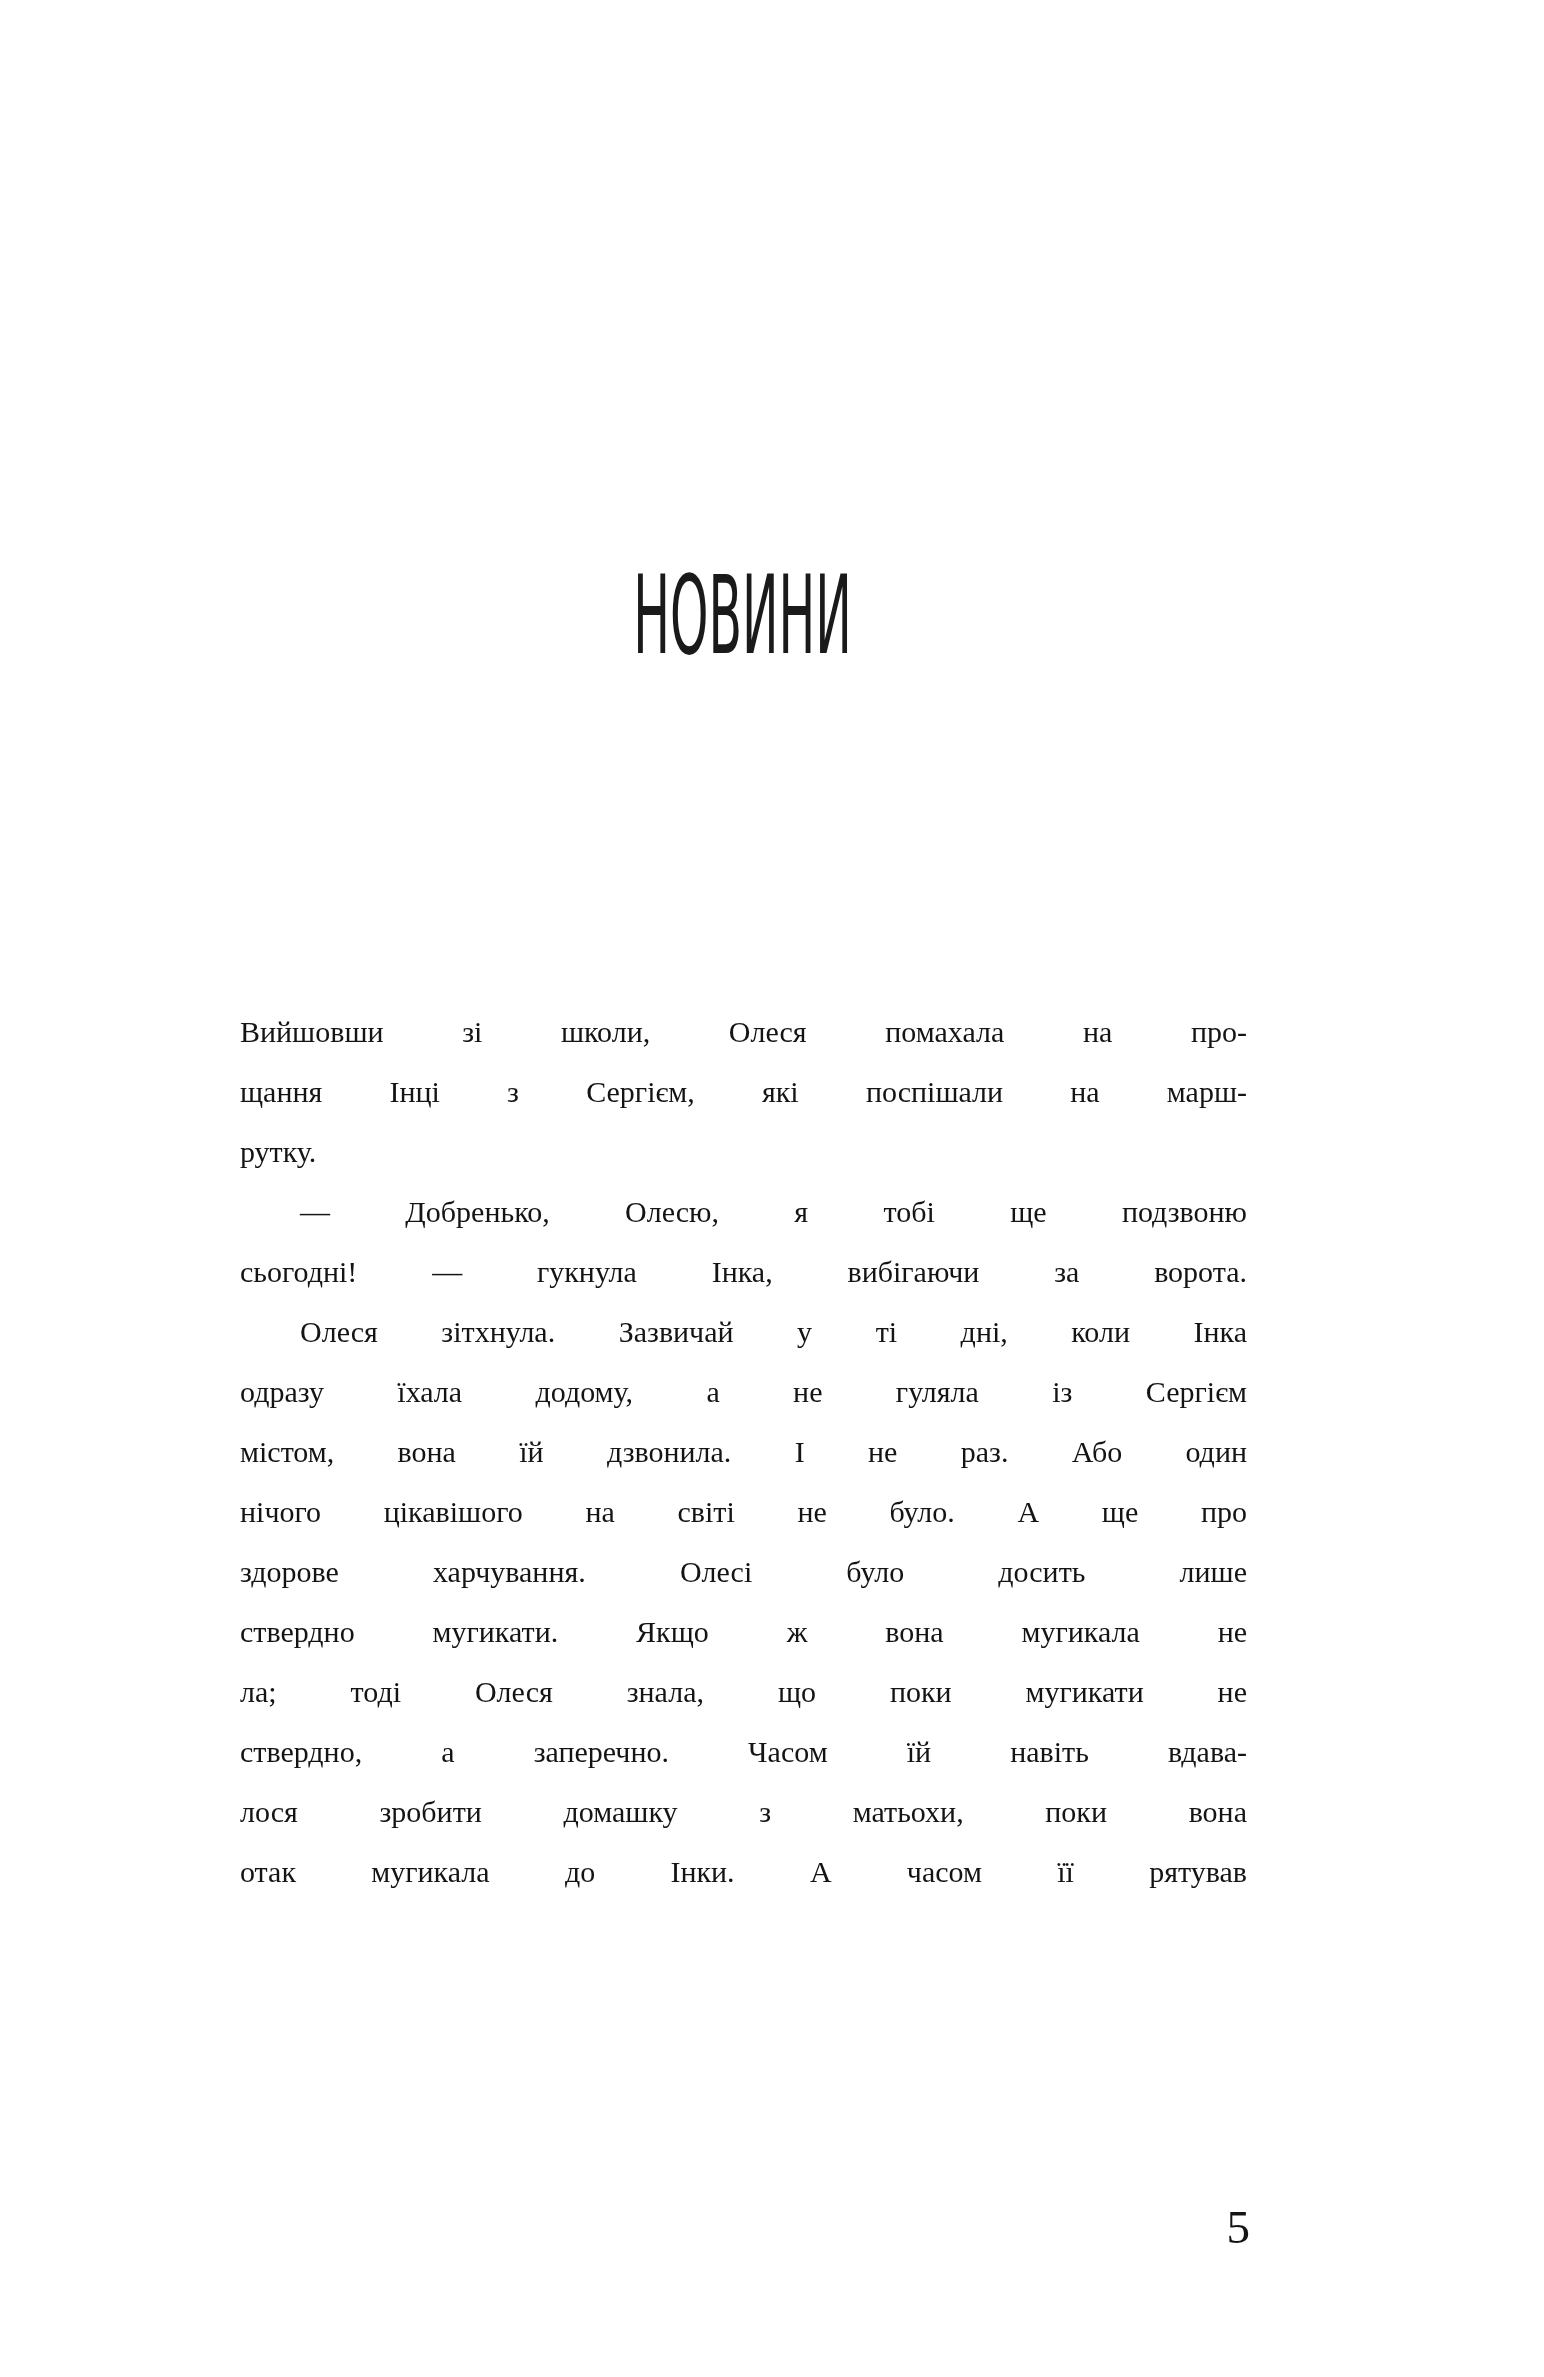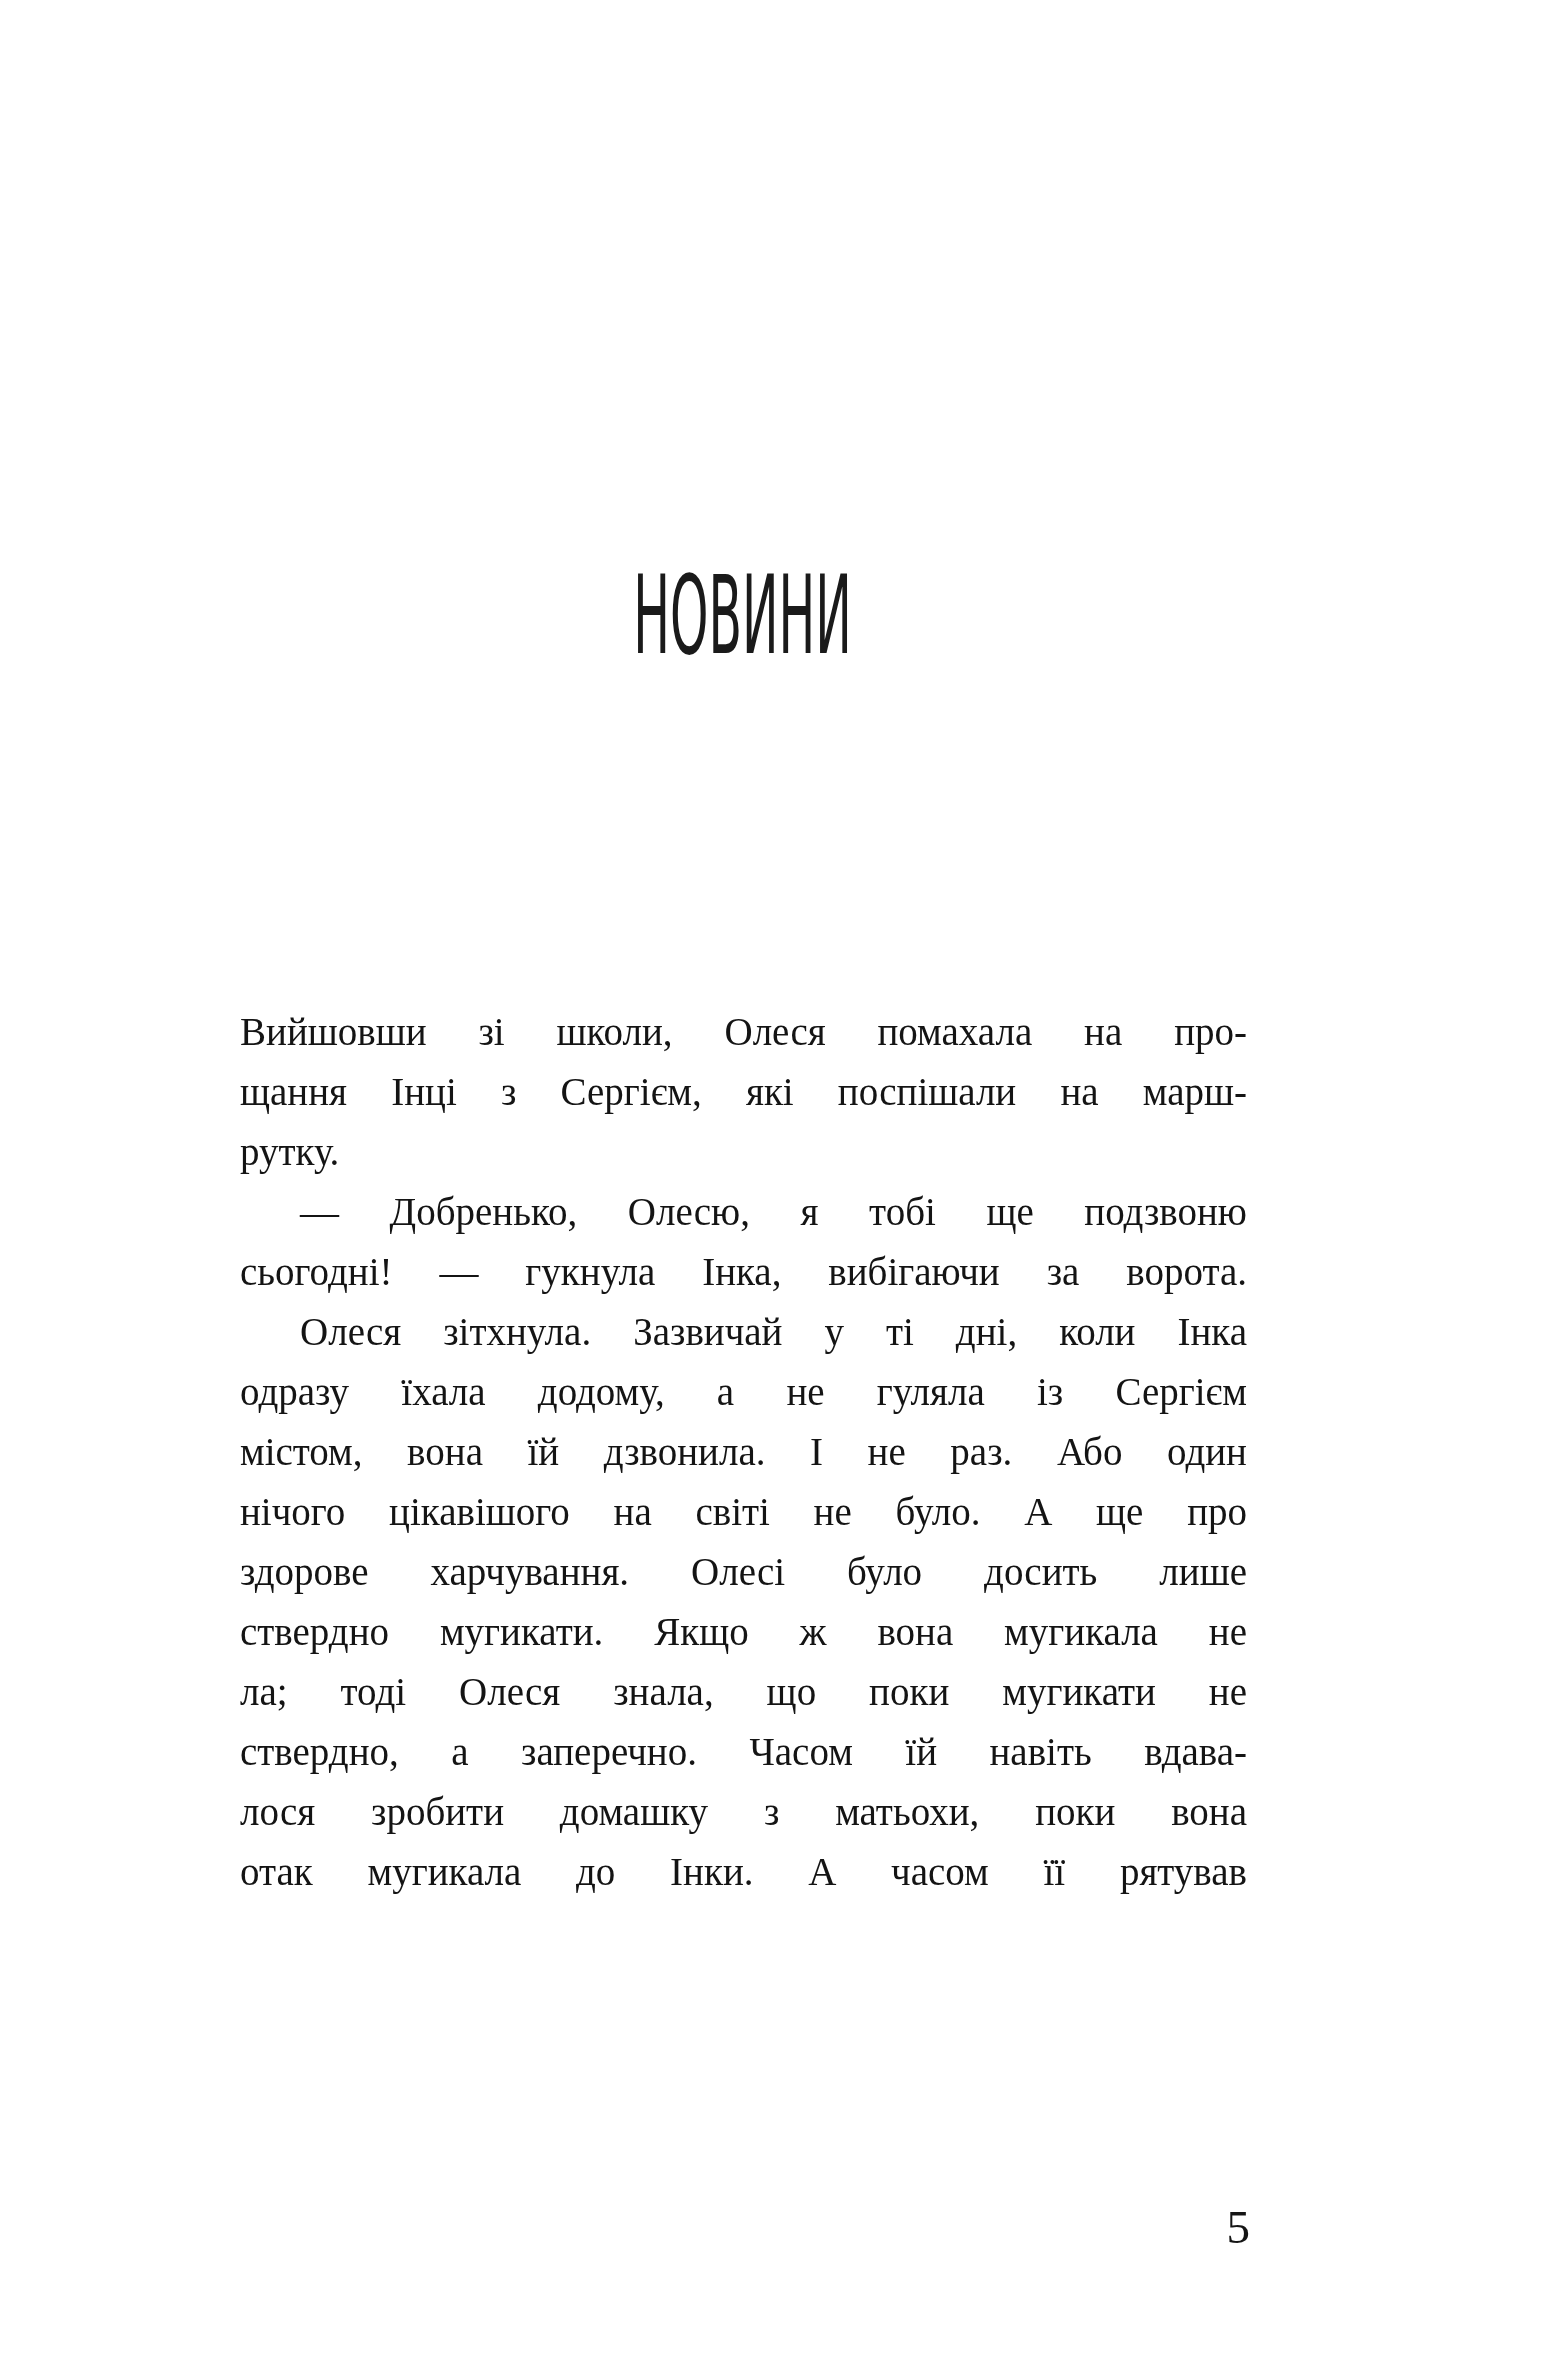--- a/index.html
+++ b/index.html
@@ -38,21 +38,21 @@
       font-family: "DejaVu Sans", sans-serif;
       font-size: 136px;
       fill: #1a1a1a;
     }
     .body-text {
       position: absolute;
       left: 240px;
       top: 1002px;
       width: 1007px;
       font-family: "Liberation Serif", serif;
-      font-size: 39px;
+      font-size: 30px;
       line-height: 60px;
     }
     .line {
       display: block;
       height: 60px;
       white-space: nowrap;
       text-align: justify;
       text-align-last: justify;
       overflow: visible;
     }

